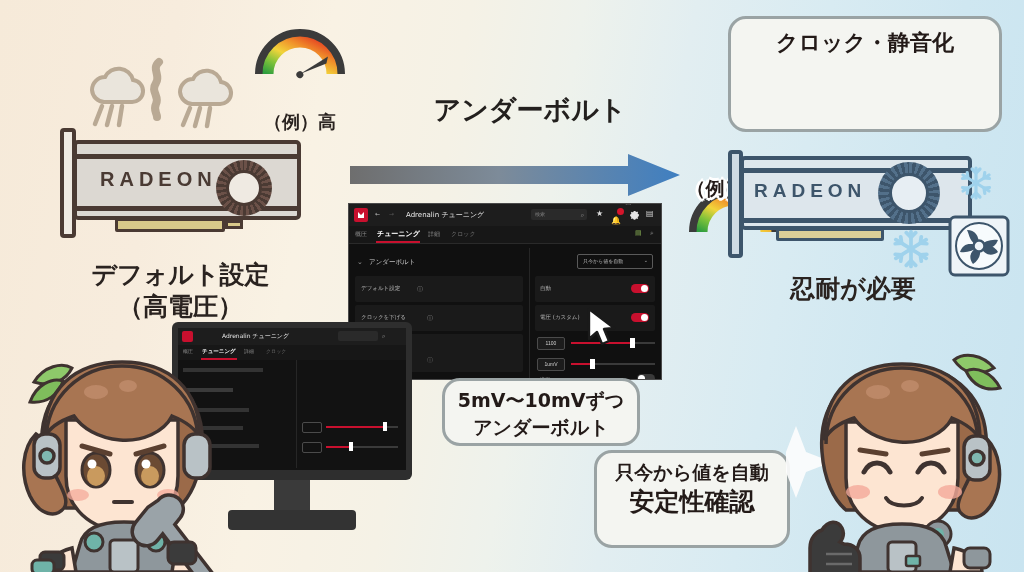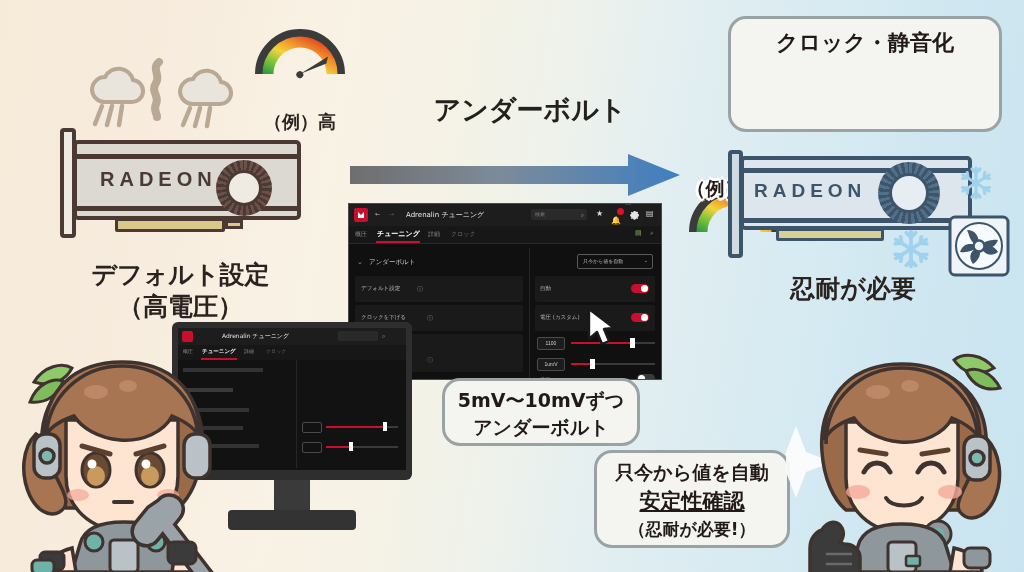--- a/index.html
+++ b/index.html
@@ -358,22 +358,21 @@
     <div style="font-size:19px;line-height:27px;">5mV〜10mVずつ</div>
     <div style="font-size:19px;line-height:27px;">アンダーボルト</div>
     <svg class="tail" width="60" height="40" viewBox="0 0 60 40" style="left:110px;top:-34px;">
       <path d="M56 38 L12 0 L30 38 Z" fill="#f4f5f1" stroke="#9aa3a4" stroke-width="3"></path>
       <path d="M30 36 H54" stroke="#f4f5f1" stroke-width="6"></path>
     </svg>
   </div>
 
   <div class="bub jp nosel" style="left:594px;top:450px;width:196px;height:98px;padding-top:5px;">
     <div style="font-size:19px;line-height:29px;">只今から値を自動</div>
-    <div style="font-size:21px;line-height:29px;text-decoration:underline;">安定性確認</div>
-    <div style="font-size:17px;line-height:27px;">（忍耐が必要!）</div>
+    <div style="font-size:25px;line-height:29px;">安定性確認</div>
     <svg class="tail" width="40" height="36" viewBox="0 0 40 36" style="left:190px;top:22px;">
       <path d="M0 2 L38 16 L2 30 Z" fill="#f4f5f1" stroke="#9aa3a4" stroke-width="3"></path>
       <path d="M2 4 V28" stroke="#f4f5f1" stroke-width="6"></path>
     </svg>
   </div>
 
   <div class="abs" style="left:172px;top:322px;">
     <div class="mon-frame" style="left:0;top:0;width:240px;height:158px;"></div>
     <div class="abs" style="left:6px;top:6px;width:228px;height:142px;background:#121212;overflow:hidden;">
 

